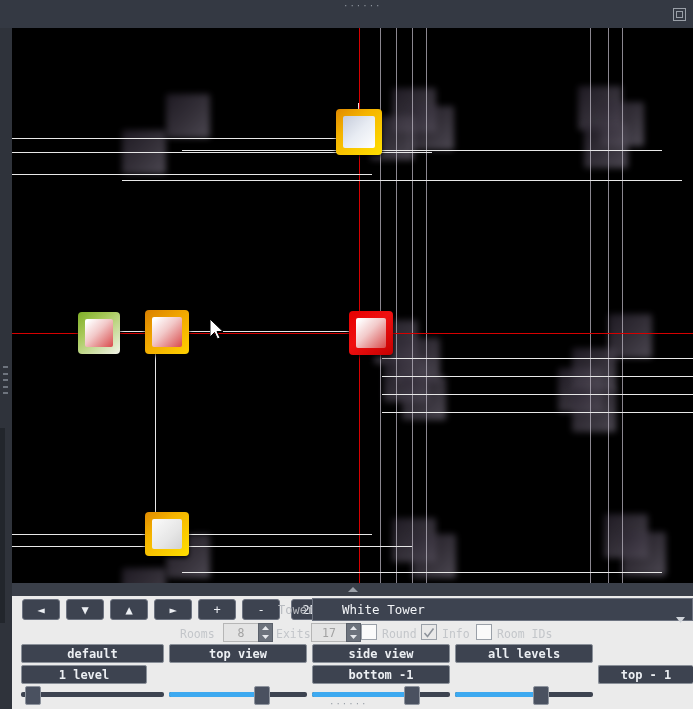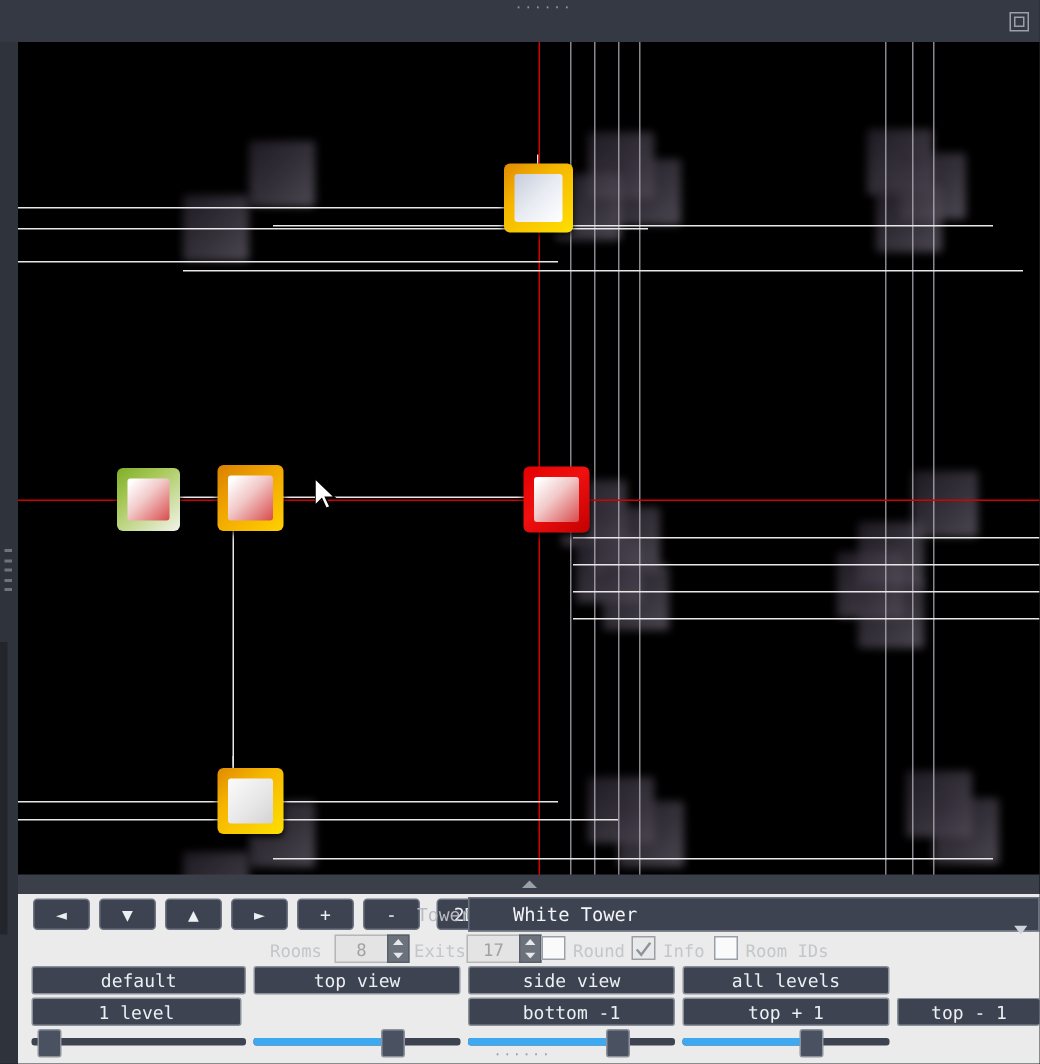--- a/index.html
+++ b/index.html
@@ -93,21 +93,21 @@
             display:flex;flex-direction:column;align-items:center;
             justify-content:space-around;}
   .cbox{position:absolute;top:2px;width:16px;height:16px;background:#fafafa;
         border:1px solid #9aa0a8;box-sizing:border-box;cursor:pointer;}
   .cbox.checked{background:#e9e9e9;}
 
   #row3{position:absolute;left:0;top:48px;width:681px;height:44px;}
   .wbtn{position:absolute;height:19px;background:#3d4350;border:1px solid #8a9099;
         border-radius:2px;color:#eceff3;font-size:12px;
         display:flex;align-items:center;justify-content:center;
-        box-sizing:border-box;cursor:pointer;user-select:none;}
+        box-sizing:border-box;cursor:pointer;user-select:none;font-weight:bold;}
 
   #row4{position:absolute;left:0;top:87px;width:681px;height:26px;}
   .sl{position:absolute;top:0;height:22px;}
   .sl .track{position:absolute;left:0;top:9px;width:100%;height:5px;
              background:#3d4350;border-radius:2px;}
   .sl .fill{position:absolute;left:0;top:9px;height:5px;background:#3da9f0;
             border-radius:2px;}
   .sl .knob{position:absolute;top:3px;width:14px;height:17px;background:#4a5160;
             border:1px solid #8d939d;border-radius:2px;cursor:pointer;}
 
@@ -278,23 +278,22 @@
       <div class="cbox" style="left:464px;"></div>
       <div class="dimlabel" style="left:485px;">Room IDs</div>
     </div>
 
     <div id="row3">
       <div class="wbtn" style="left:9px;top:0;width:143px;">default</div>
       <div class="wbtn" style="left:157px;top:0;width:138px;">top view</div>
       <div class="wbtn" style="left:300px;top:0;width:138px;">side view</div>
       <div class="wbtn" style="left:443px;top:0;width:138px;">all levels</div>
 
-      <div class="wbtn" style="left:9px;top:21px;width:140px;">1 level</div>
+      <div class="wbtn" style="left:9px;top:21px;width:126px;">1 level</div>
       <div class="wbtn" style="left:300px;top:21px;width:138px;">bottom -1</div>
-      <div class="wbtn" style="left:443px;top:21px;width:138px;">top + 1</div>
       <div class="wbtn" style="left:586px;top:21px;width:95px;border-right:none;">top - 1</div>
     </div>
 
     <div id="row4">
       <div class="sl" style="left:9px;width:143px;">
         <div class="track"></div>
         <div class="fill" style="width:0;"></div>
         <div class="knob" style="left:4px;"></div>
       </div>
       <div class="sl" style="left:157px;width:138px;">

